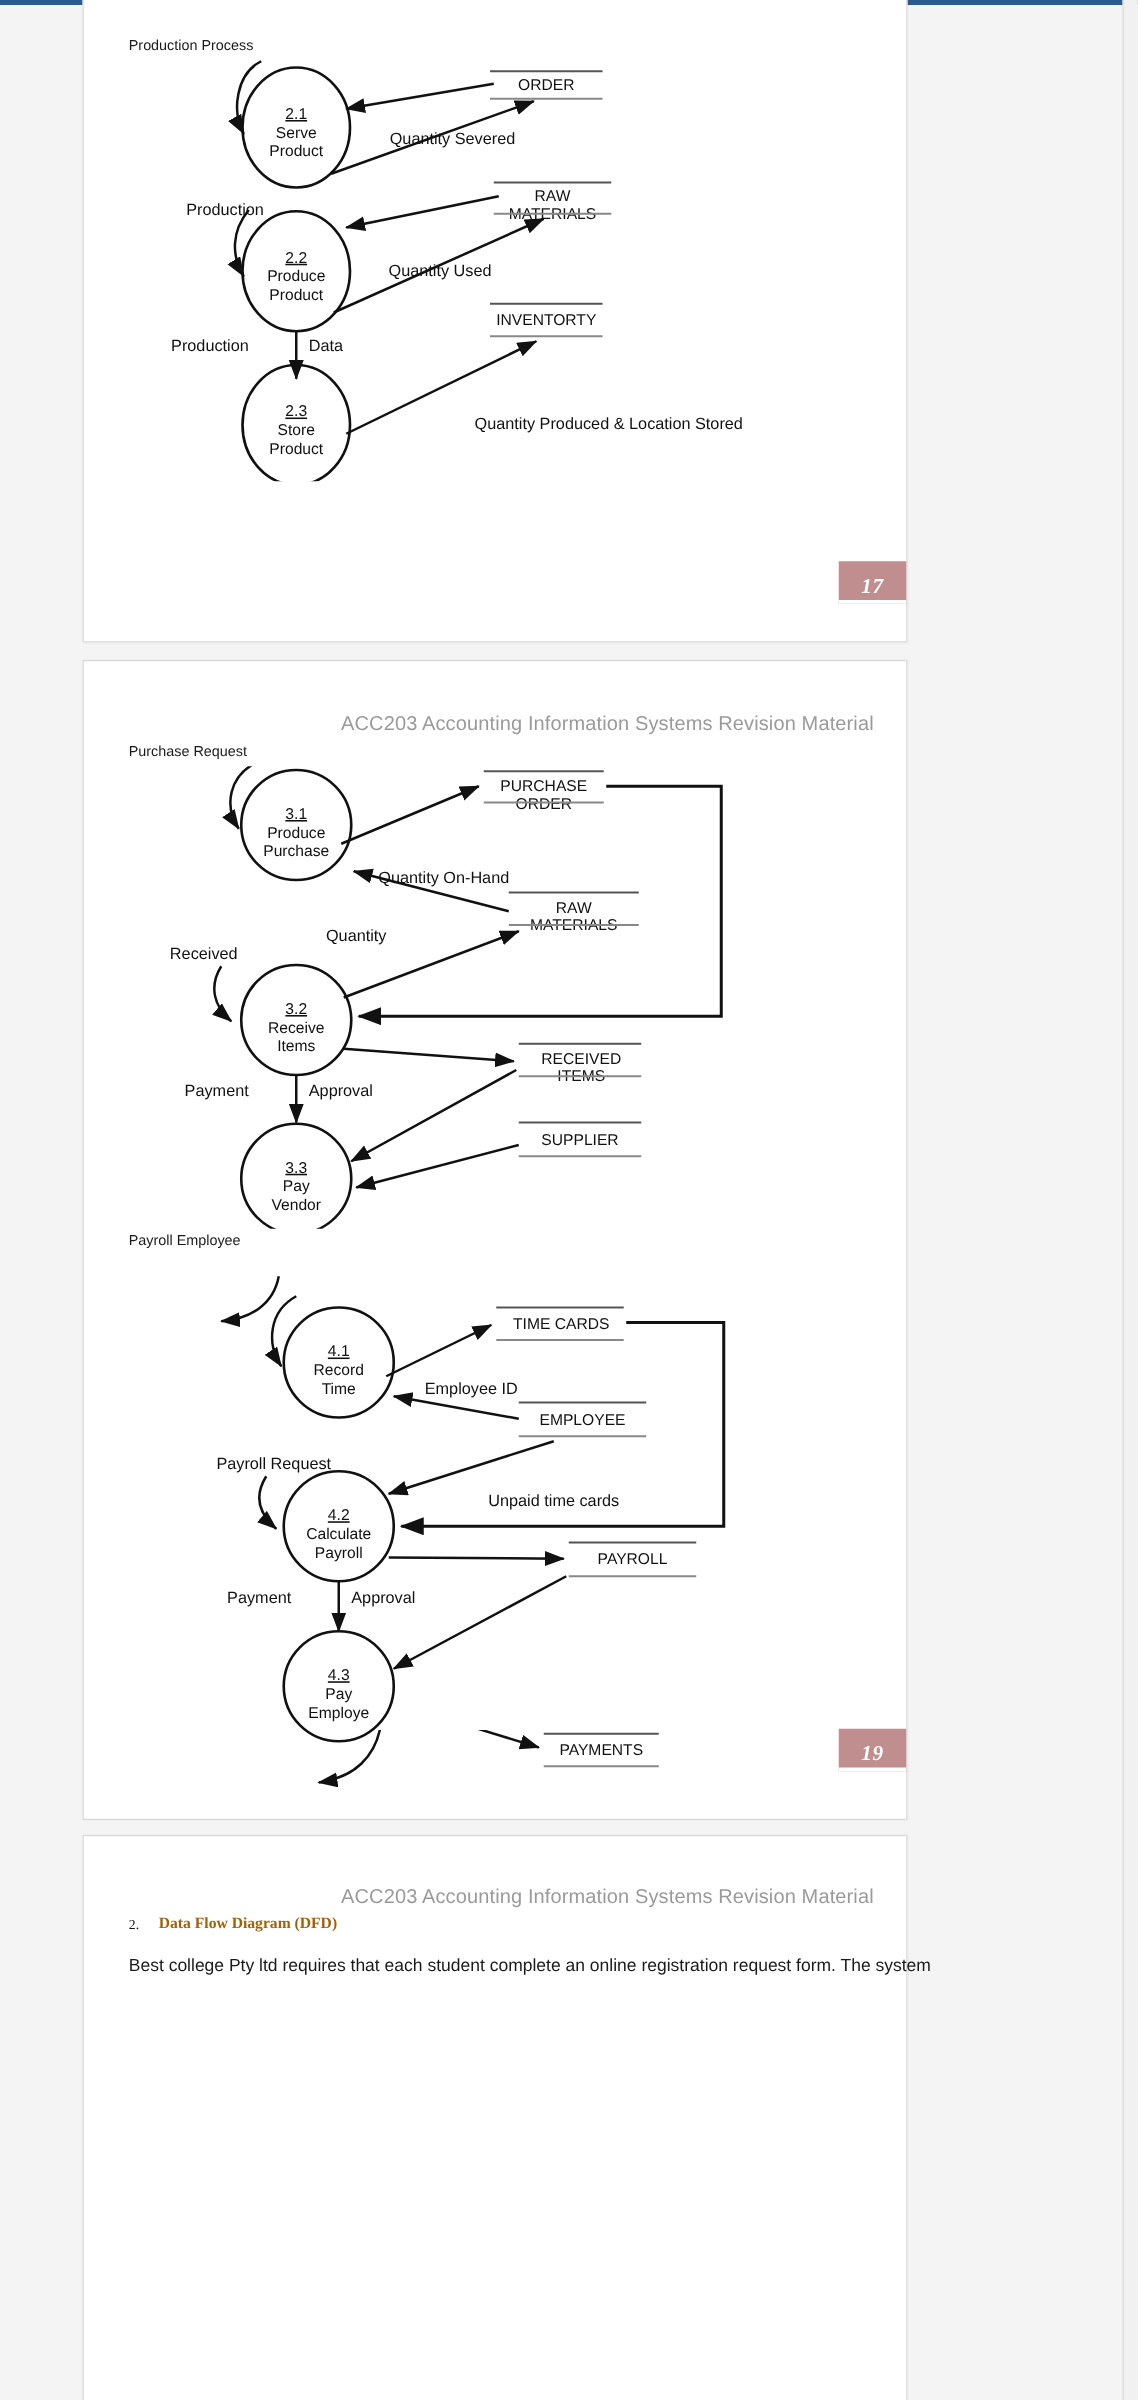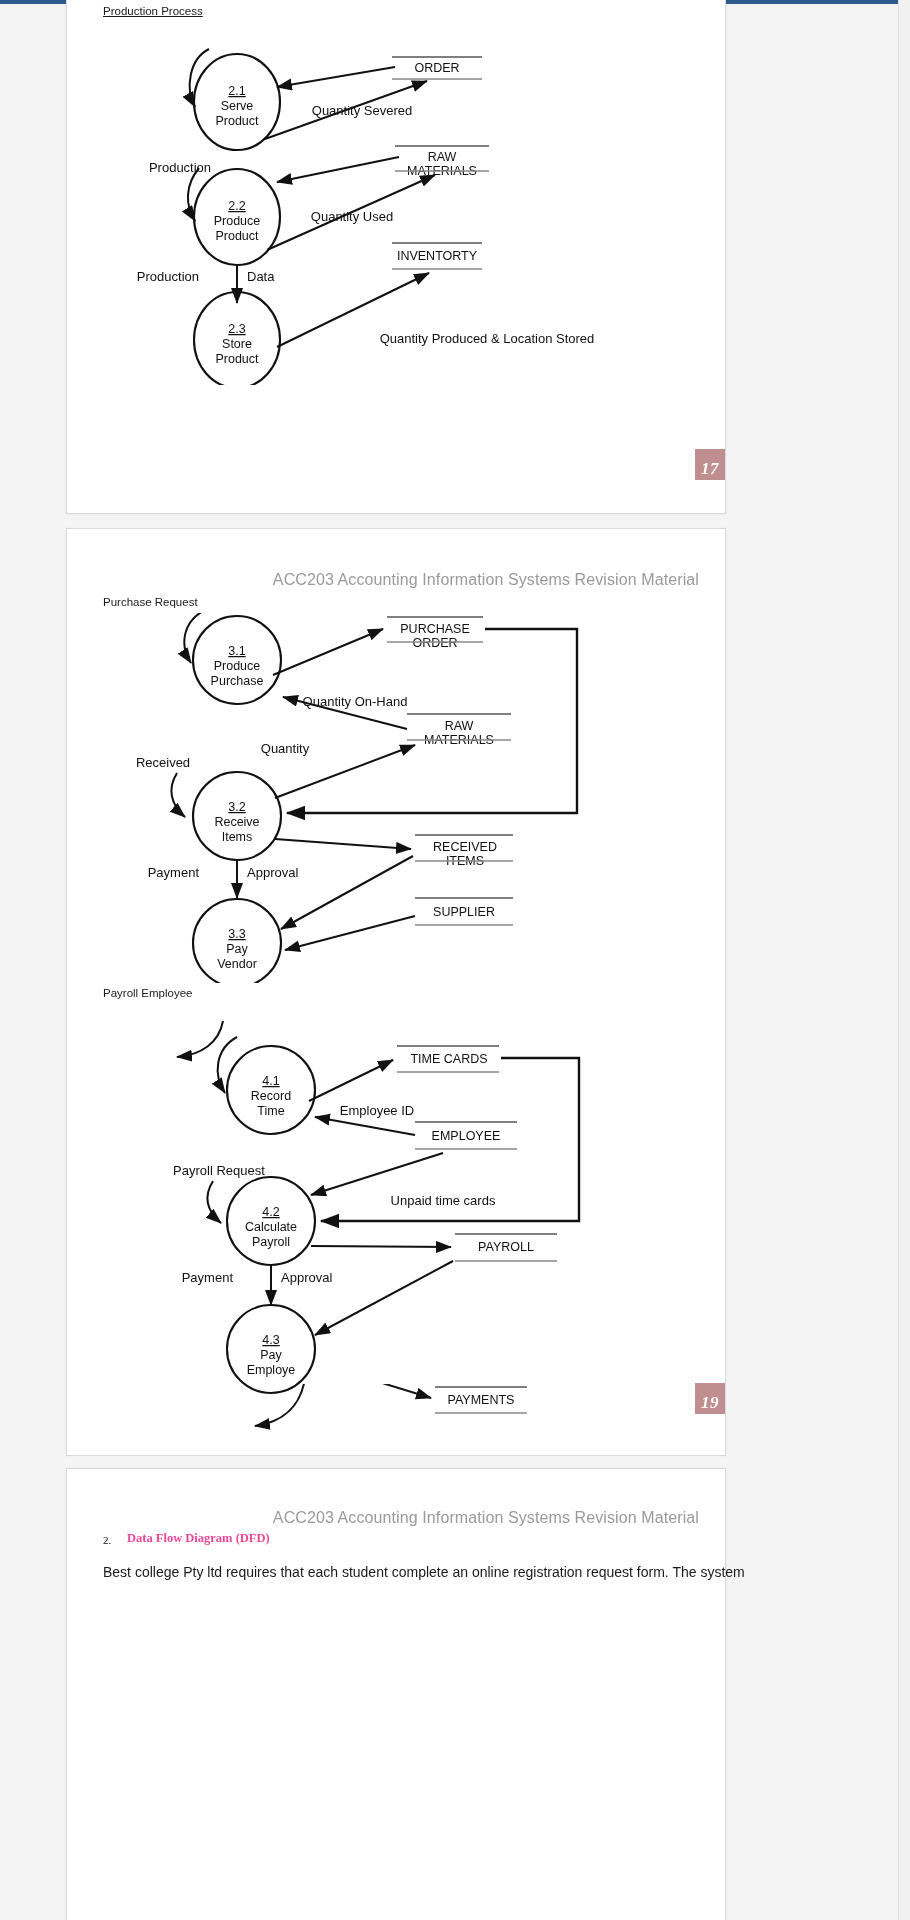--- a/index.html
+++ b/index.html
@@ -57,21 +57,21 @@
   .sec-title {
     position: absolute;
     font-size: 11.5px;
     color: #1a1a1a;
     font-family: "Liberation Sans", sans-serif;
     white-space: nowrap;
   }
 
   .pagebadge {
     position: absolute;
-    width: 30px; height: 34px;
+    width: 54px; height: 34px;
     background: #c08e8e;
     color: #ffffff;
     font-style: italic;
     font-weight: bold;
     font-size: 17px;
     font-family: "Liberation Serif", serif;
     display: flex;
     align-items: flex-end;
     justify-content: center;
     padding-bottom: 1px;
@@ -87,21 +87,21 @@
     position: absolute;
     font-size: 11px;
     font-family: "Liberation Serif", serif;
     color: #111;
   }
   .headingbold {
     position: absolute;
     font-size: 12.5px;
     font-weight: bold;
     font-family: "Liberation Serif", serif;
-    color: #ec4899;
+    color: #a16207;
     white-space: nowrap;
   }
   .bodytext {
     position: absolute;
     font-size: 14px;
     font-family: "Liberation Sans", sans-serif;
     color: #1a1a1a;
     white-space: nowrap;
   }
   text { font-family: "Liberation Sans", sans-serif; }
@@ -111,21 +111,21 @@
 
 <div id="viewport">
 
   <div class="topbar"></div>
   <div class="scroll-gutter">
     <div class="scroll-thumb"></div>
   </div>
 
   <div class="page" id="page17">
 
-    <div class="sec-title" style="left:36px; top:6px;text-decoration:underline;">Production Process</div>
+    <div class="sec-title" style="left:36px; top:32px;">Production Process</div>
 
     <svg class="dfd" style="left:70px; top:36px;" width="520" height="350" viewBox="0 0 520 350">
       <defs>
         <marker id="ah" markerWidth="9" markerHeight="9" refX="7.5" refY="3" orient="auto">
           <path d="M0,0 L8,3 L0,6 z" fill="#111"></path>
         </marker>
       </defs>
 
       <ellipse cx="100" cy="67" rx="43" ry="48" fill="none" stroke="#111" stroke-width="2.1"></ellipse>
       <text x="100" y="60" text-anchor="middle" font-size="12.5" fill="#111" text-decoration="underline">2.1</text>

